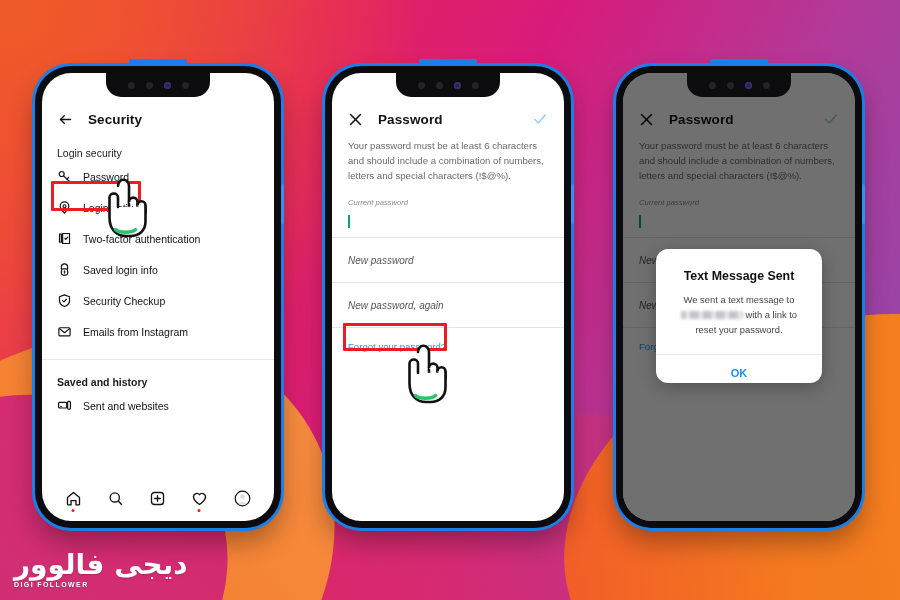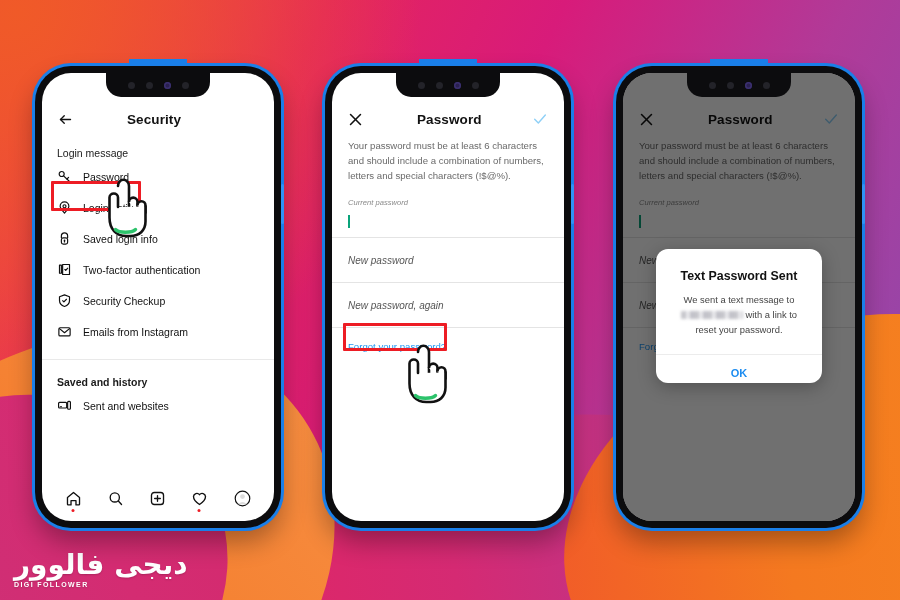--- a/index.html
+++ b/index.html
@@ -145,21 +145,20 @@
   
   .app-head {
     display: flex; align-items: center;
     gap: 14px;
     padding: 34px 16px 0 15px;
     height: 58px;
   }
   .app-head .htitle {
     font-size: 13.5px; font-weight: 700; color: #121212;
     letter-spacing: .1px;
-    margin-left: 39px;
   }
   .app-head .spacer { flex: 1; }
 
   .ic { display: inline-block; line-height: 0; }
 
   .section-label {
     padding: 16px 15px 2px;
     font-size: 10.5px; color: #1a1a1a; font-weight: 400;
   }
   .section-label.bold { font-weight: 600; }
@@ -303,21 +302,21 @@
       <div class="app-head">
         <span class="ic">
           <svg width="17" height="15" viewBox="0 0 24 24" fill="none" stroke="#111" stroke-width="2.2" stroke-linecap="round" stroke-linejoin="round">
             <line x1="20" y1="12" x2="4" y2="12"></line>
               <polyline points="10,6 4,12 10,18"></polyline>
           </svg>
         </span>
         <span class="htitle">Security</span>
       </div>
 
-      <div class="section-label">Login message</div>
+      <div class="section-label">Login security</div>
 
       <div class="list">
 
         <div class="row">
           <span class="ic">
             <svg width="15" height="15" viewBox="0 0 24 24" fill="none" stroke="#111" stroke-width="1.9" stroke-linecap="round">
               <circle cx="7.5" cy="8" r="4"></circle>
                 <line x1="10.5" y1="11" x2="20" y2="20"></line>
                 <line x1="16" y1="16" x2="18.5" y2="13.5"></line>
             </svg>
@@ -326,43 +325,43 @@
         </div>
 
         <div class="row">
           <span class="ic">
             <svg width="15" height="15" viewBox="0 0 24 24" fill="none" stroke="#111" stroke-width="1.9" stroke-linejoin="round">
               <path d="M12 21c4.5-5.2 7-8.3 7-11a7 7 0 1 0-14 0c0 2.7 2.5 5.8 7 11z"></path>
                 <circle cx="12" cy="10" r="2.4"></circle>
             </svg>
           </span>
           <span class="rlabel">Login activity</span>
+        </div>
+
+        <div class="row">
+          <span class="ic">
+            <svg width="15" height="15" viewBox="0 0 24 24" fill="none" stroke="#111" stroke-width="1.9" stroke-linejoin="round">
+              <path d="M4 5h3v13H4z"></path>
+                <path d="M9 4h11v16H9z"></path>
+                <polyline points="12,11.5 14,13.5 17.5,9.5"></polyline>
+            </svg>
+          </span>
+          <span class="rlabel">Two-factor authentication</span>
         </div>
 
         <div class="row">
           <span class="ic">
             <svg width="15" height="15" viewBox="0 0 24 24" fill="none" stroke="#111" stroke-width="1.9" stroke-linejoin="round">
               <path d="M7 11V8a5 5 0 0 1 10 0v3"></path>
                 <rect x="7" y="11" width="10" height="10" rx="3"></rect>
               <circle cx="12" cy="15" r="1.4" fill="#111" stroke="none"></circle>
                 <line x1="12" y1="16" x2="12" y2="18.4"></line>
             </svg>
           </span>
           <span class="rlabel">Saved login info</span>
-        </div>
-
-        <div class="row">
-          <span class="ic">
-            <svg width="15" height="15" viewBox="0 0 24 24" fill="none" stroke="#111" stroke-width="1.9" stroke-linejoin="round">
-              <path d="M4 5h3v13H4z"></path>
-                <path d="M9 4h11v16H9z"></path>
-                <polyline points="12,11.5 14,13.5 17.5,9.5"></polyline>
-            </svg>
-          </span>
-          <span class="rlabel">Two-factor authentication</span>
         </div>
 
         <div class="row">
           <span class="ic">
             <svg width="15" height="15" viewBox="0 0 24 24" fill="none" stroke="#111" stroke-width="1.9" stroke-linejoin="round">
               <path d="M12 3l8 3v6c0 5-3.6 8-8 9.5C7.6 20 4 17 4 12V6z"></path>
                 <polyline points="8.6,11.8 11,14.2 15.6,9.6"></polyline>
             </svg>
           </span>
           <span class="rlabel">Security Checkup</span>
@@ -552,21 +551,21 @@
 
       <div class="field">
         <div class="fvalue placeholder" style="padding-top:17px;padding-bottom:16px;">New password, again</div>
       </div>
       <div class="fline"></div>
 
       <div class="forgot-link">Forgot your password?</div>
 
       <div class="scrim"></div>
       <div class="modal">
-        <div class="m-title">Text Password Sent</div>
+        <div class="m-title">Text Message Sent</div>
         <div class="m-body">
           <span>We sent a text message to</span>
           <br>
           <span class="redacted"></span>
           <span>with a link to reset your password.</span>
         </div>
         <div class="m-sep"></div>
         <div class="m-ok">OK</div>
       </div>
     </div>

